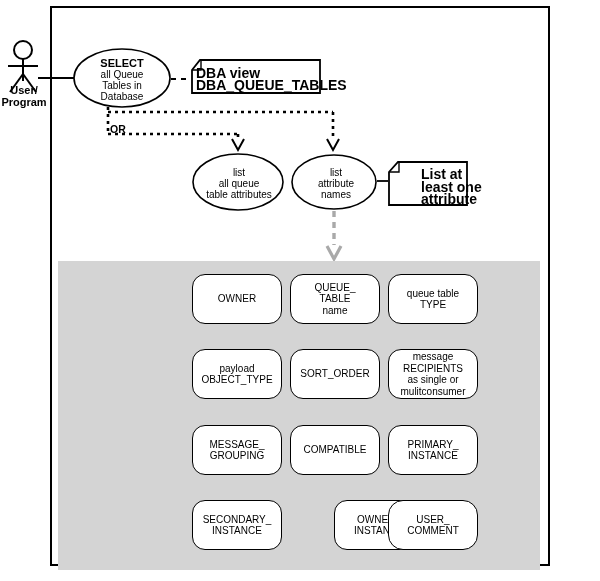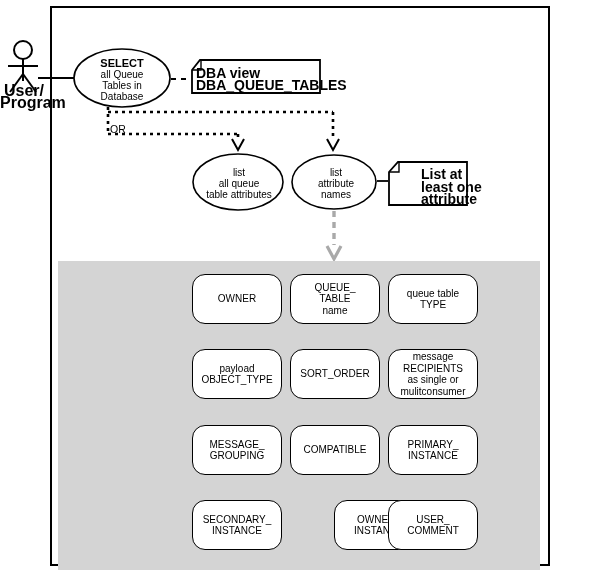--- a/index.html
+++ b/index.html
@@ -45,21 +45,21 @@
     color: #000000;
     letter-spacing: -0.1px;
     white-space: nowrap;
   }
 
   
   .actor-label {
     left: 0px; top: 85px;
     width: 48px;
     text-align: center;
-    font-size: 16px;
+    font-size: 11px;
     font-weight: bold;
     line-height: 11.5px;
     color: #000000;
   }
 
   
   .ellipse-text {
     position: absolute;
     text-align: center;
     color: #000000;
@@ -97,21 +97,21 @@
   .note-list {
     left: 393px; top: 168px;
     line-height: 12.5px;
     margin-left: 28px;
   }
 
   
   .or-label {
     left: 110px; top: 123px;
     font-size: 10.5px;
-    font-weight: normal;
+    font-weight: bold;
     color: #000000;
   }
 
   
   .attr-panel {
     left: 58px; top: 261px;
     width: 482px; height: 309px;
     background: #d4d4d4;
   }
 
@@ -246,16 +246,16 @@
   <div class="attr-box" style="left:192px; top:425px;">MESSAGE_
 GROUPING</div>
   <div class="attr-box" style="left:290px; top:425px;">COMPATIBLE</div>
   <div class="attr-box" style="left:388px; top:425px;">PRIMARY_
 INSTANCE</div>
 
   <div class="attr-box" style="left:192px; top:500px;">SECONDARY_
 INSTANCE</div>
   <div class="attr-box" style="left:290px; top:500px;margin-left:44px;">OWNER_
 INSTANCE</div>
-  <div class="attr-box" style="left:388px; top:500px;">USER_
+  <div class="attr-box" style="left:388px; top:500px;border-radius:15px;">USER_
 COMMENT</div>
 
 </div>
 
 </body></html>

